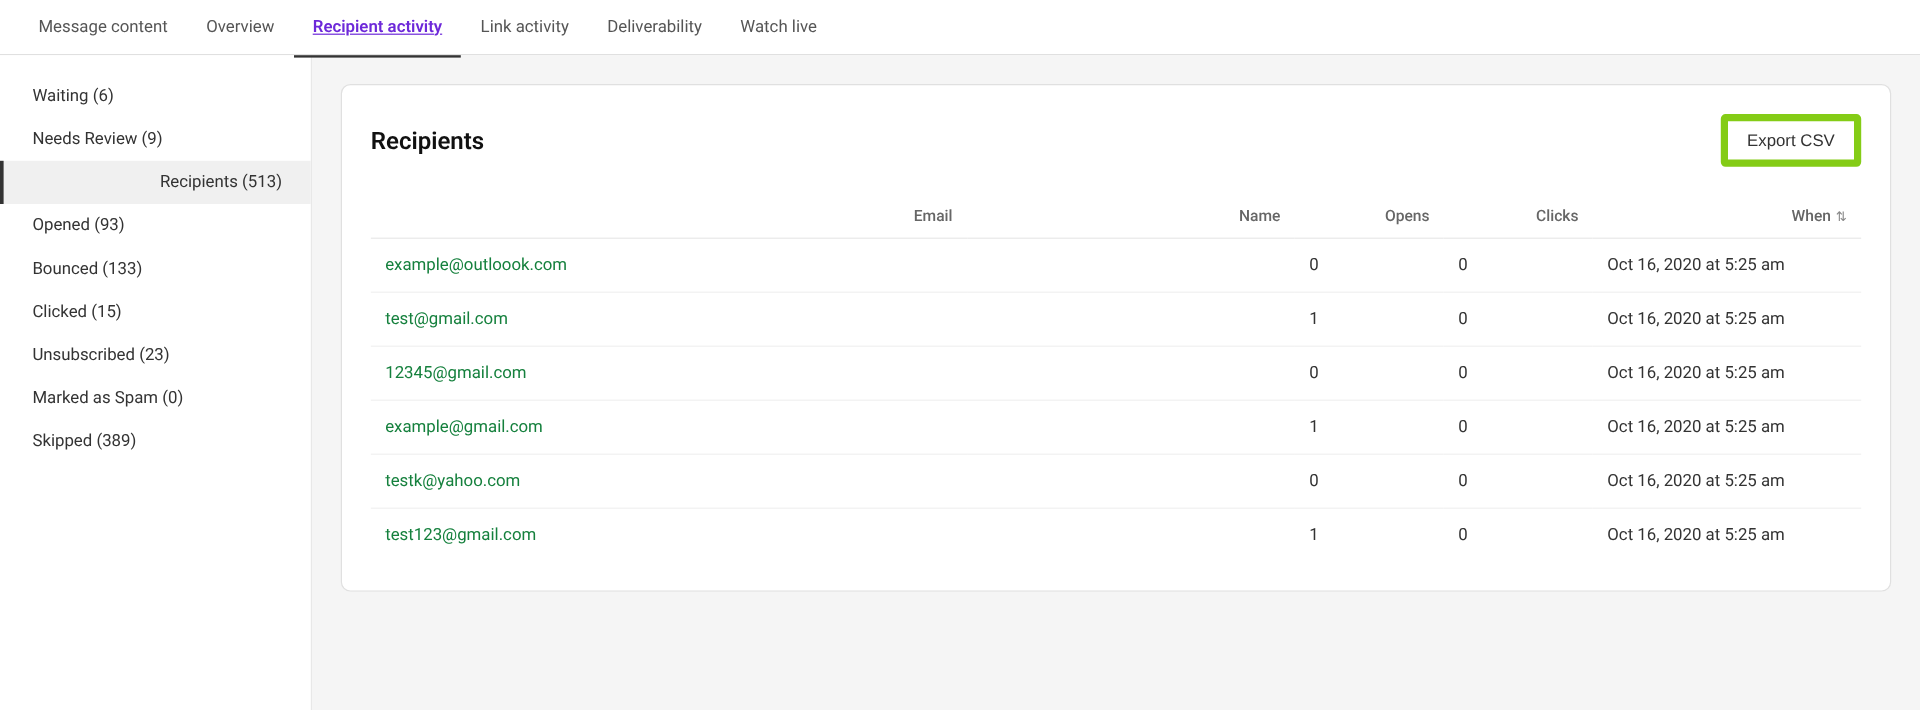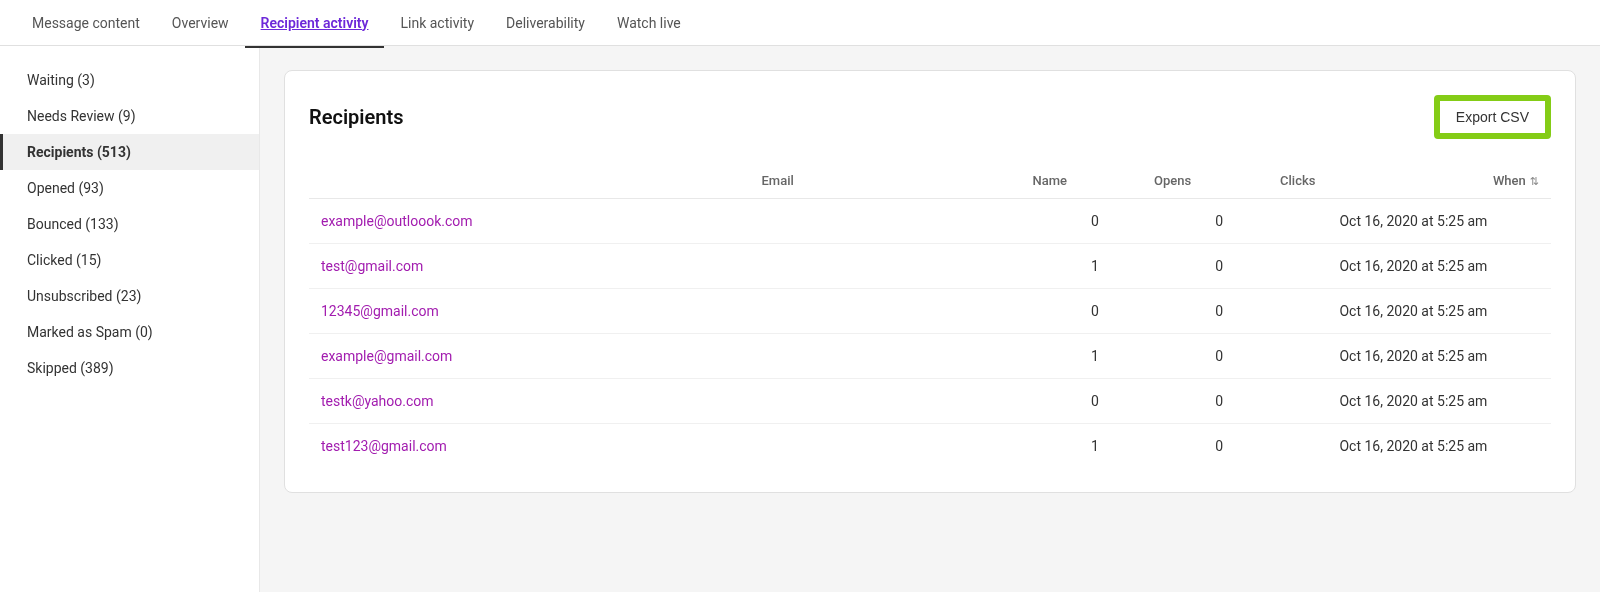--- a/index.html
+++ b/index.html
@@ -62,21 +62,22 @@
     .sidebar-item {
       padding: 10px 24px;
       cursor: pointer;
       color: #333;
       font-size: 14px;
       border-left: 3px solid transparent;
     }
     .sidebar-item.active {
       background: #f0f0f0;
       border-left: 3px solid #333;
-      font-weight: 700;
+      font-weight: 400;
+      text-align: right;
     }
 
     
     .content-area {
       flex: 1;
       padding: 24px;
       background: #f5f5f5;
     }
 
     
@@ -126,21 +127,21 @@
     .recipients-table td {
       padding: 14px 12px;
       border-bottom: 1px solid #f0f0f0;
       color: #333;
       font-size: 14px;
     }
     .recipients-table tr:last-child td {
       border-bottom: none;
     }
     .email-link {
-      color: #a21caf;
+      color: #15803d;
       text-decoration: none;
       cursor: pointer;
     }
 
     .col-email { width: 40%; }
     .col-name  { width: 22%; }
     .col-opens { width: 10%; }
     .col-clicks{ width: 10%; }
     .col-when  { width: 18%; }
 
@@ -159,21 +160,21 @@
     <div class="nav-tab">Overview</div>
     <div class="nav-tab active">Recipient activity</div>
     <div class="nav-tab">Link activity</div>
     <div class="nav-tab">Deliverability</div>
     <div class="nav-tab">Watch live</div>
   </nav>
 
 <div class="main-layout">
 
   <aside class="sidebar">
-  <div class="sidebar-item">Waiting (3)</div>
+  <div class="sidebar-item">Waiting (6)</div>
       <div class="sidebar-item">Needs Review (9)</div>
       <div class="sidebar-item active">Recipients (513)</div>
       <div class="sidebar-item">Opened (93)</div>
       <div class="sidebar-item">Bounced (133)</div>
       <div class="sidebar-item">Clicked (15)</div>
       <div class="sidebar-item">Unsubscribed (23)</div>
       <div class="sidebar-item">Marked as Spam (0)</div>
       <div class="sidebar-item">Skipped (389)</div>
     </aside>
 

